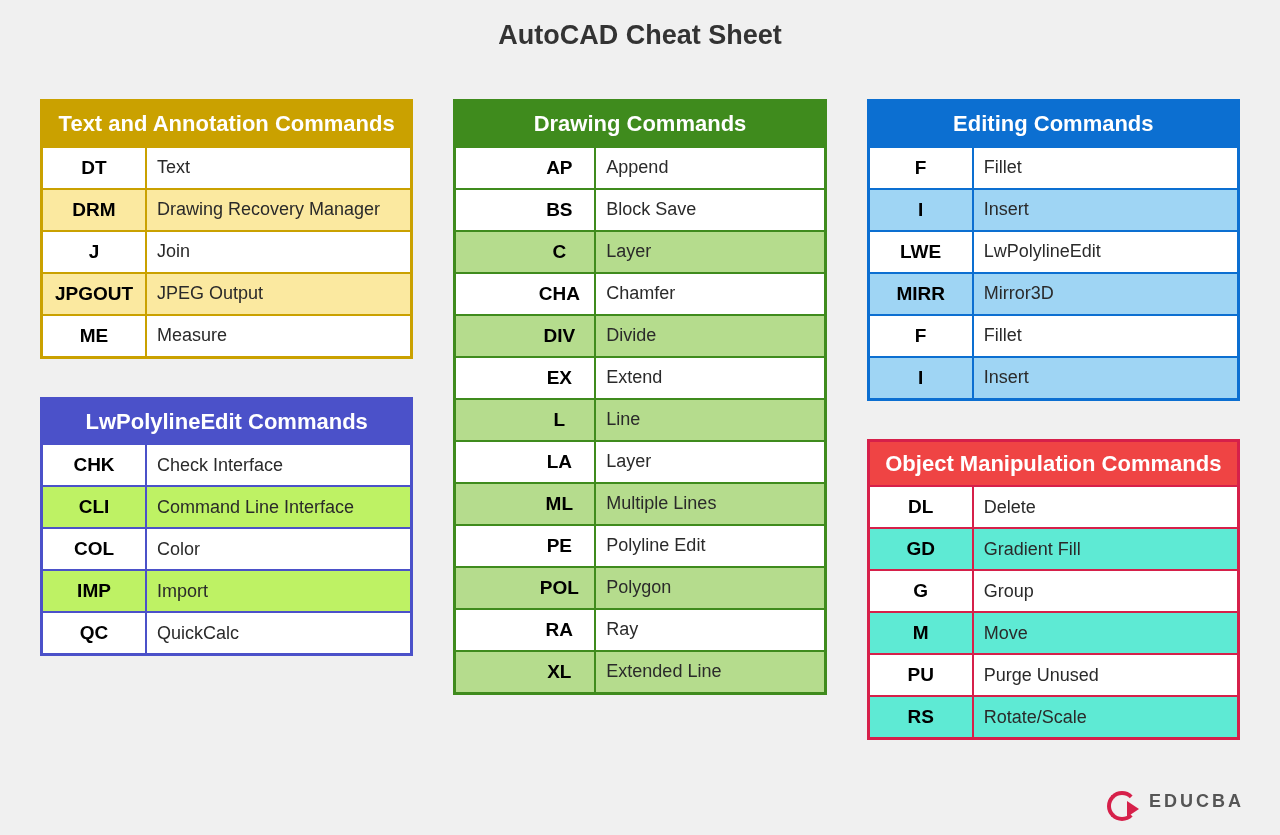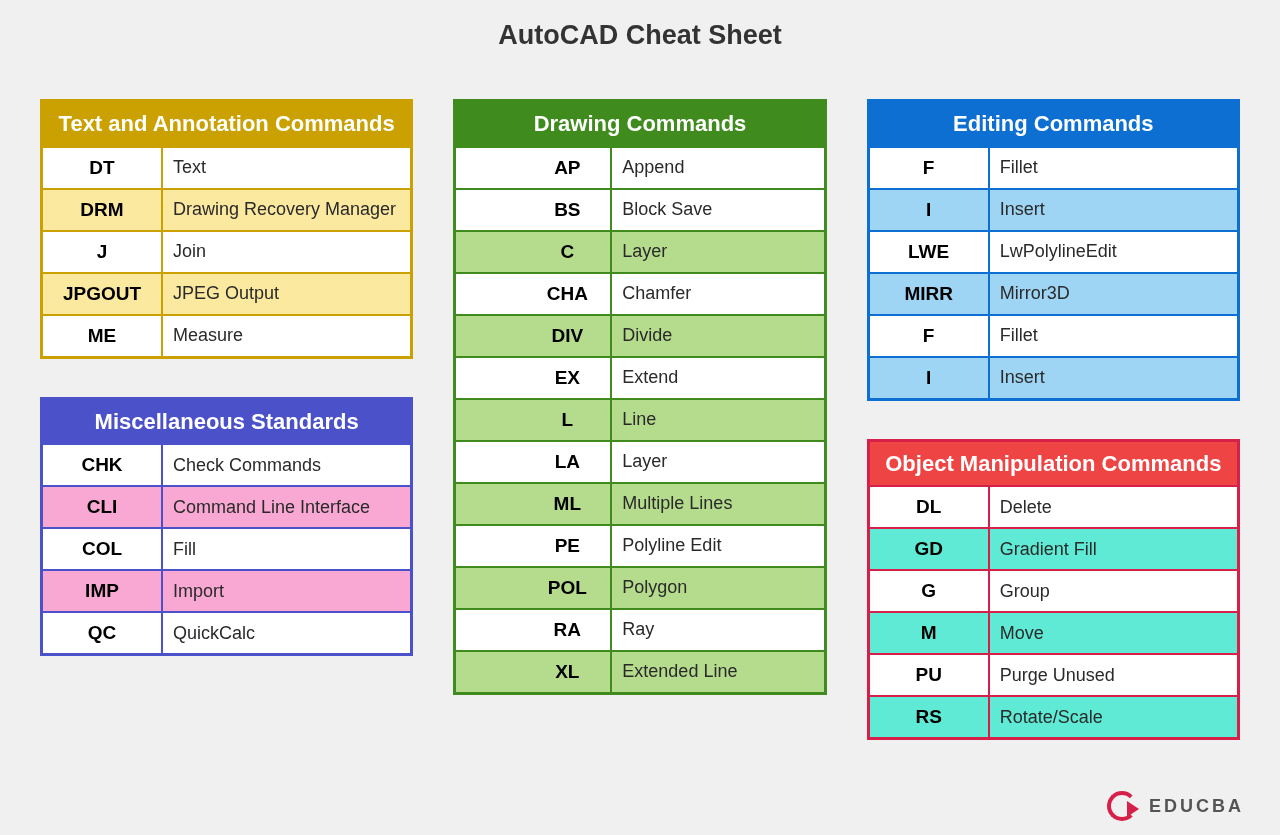--- a/index.html
+++ b/index.html
@@ -33,21 +33,21 @@
     font-size: 22px;
     font-weight: 700;
     padding: 8px 6px;
     line-height: 1.25;
   }
   .row {
     display: flex;
     border-top: 2px solid;
   }
   .cmd {
-    width: 120px;
+    width: 104px;
     text-align: center;
     font-weight: 700;
     font-size: 19px;
     padding: 9px 4px;
     border-right: 2px solid;
     display: flex;
     align-items: center;
     justify-content: center;
   }
   .desc {
@@ -60,21 +60,21 @@
   }
   
   .yellow { border-color: #caa100; }
   .yellow .card-head { background: #caa100; }
   .yellow .row, .yellow .cmd { border-color: #caa100; }
   .yellow .row.alt { background: #fbe9a0; }
   
   .purple { border-color: #4b51c9; }
   .purple .card-head { background: #4b51c9; }
   .purple .row, .purple .cmd { border-color: #4b51c9; }
-  .purple .row.alt { background: #f9a8d4; }
+  .purple .row.alt { background: #bef264; }
   
   .green { border-color: #3f8b1d; }
   .green .card-head { background: #3f8b1d; }
   .green .row, .green .cmd { border-color: #3f8b1d; padding-left: 36px; }
   .green .row.alt { background: #b5dc8d; }
   
   .blue { border-color: #0c6fd1; }
   .blue .card-head { background: #0c6fd1; }
   .blue .row, .blue .cmd { border-color: #0c6fd1; }
   .blue .row.alt { background: #9fd5f4; }
@@ -82,21 +82,20 @@
   .pink { border-color: #d6204a; }
   .pink .card-head { background: #ef4444; }
   .pink .row, .pink .cmd { border-color: #d6204a; }
   .pink .row.alt { background: #5eead4; justify-content: center; }
 
   .logo {
     position: absolute;
     right: 36px;
     bottom: 14px;
     display: flex;
-    align-items: center;
     gap: 12px;
   }
   .logo-mark {
     width: 30px; height: 30px;
     border: 4px solid #d6204a;
     border-radius: 50%;
     border-right-color: transparent;
     position: relative;
   }
   .logo-mark::after {
@@ -139,32 +138,32 @@
         <div class="row alt">
           <div class="cmd">JPGOUT</div>
           <div class="desc">JPEG Output</div>
         </div>
         <div class="row">
           <div class="cmd">ME</div>
           <div class="desc">Measure</div>
         </div>
       </div>
       <div class="card purple">
-        <div class="card-head">Miscellaneous Standards</div>
+        <div class="card-head">LwPolylineEdit Commands</div>
         <div class="row">
           <div class="cmd">CHK</div>
-          <div class="desc">Check Commands</div>
+          <div class="desc">Check Interface</div>
         </div>
         <div class="row alt">
           <div class="cmd">CLI</div>
           <div class="desc">Command Line Interface</div>
         </div>
         <div class="row">
           <div class="cmd">COL</div>
-          <div class="desc">Fill</div>
+          <div class="desc">Color</div>
         </div>
         <div class="row alt">
           <div class="cmd">IMP</div>
           <div class="desc">Import</div>
         </div>
         <div class="row">
           <div class="cmd">QC</div>
           <div class="desc">QuickCalc</div>
         </div>
       </div>

